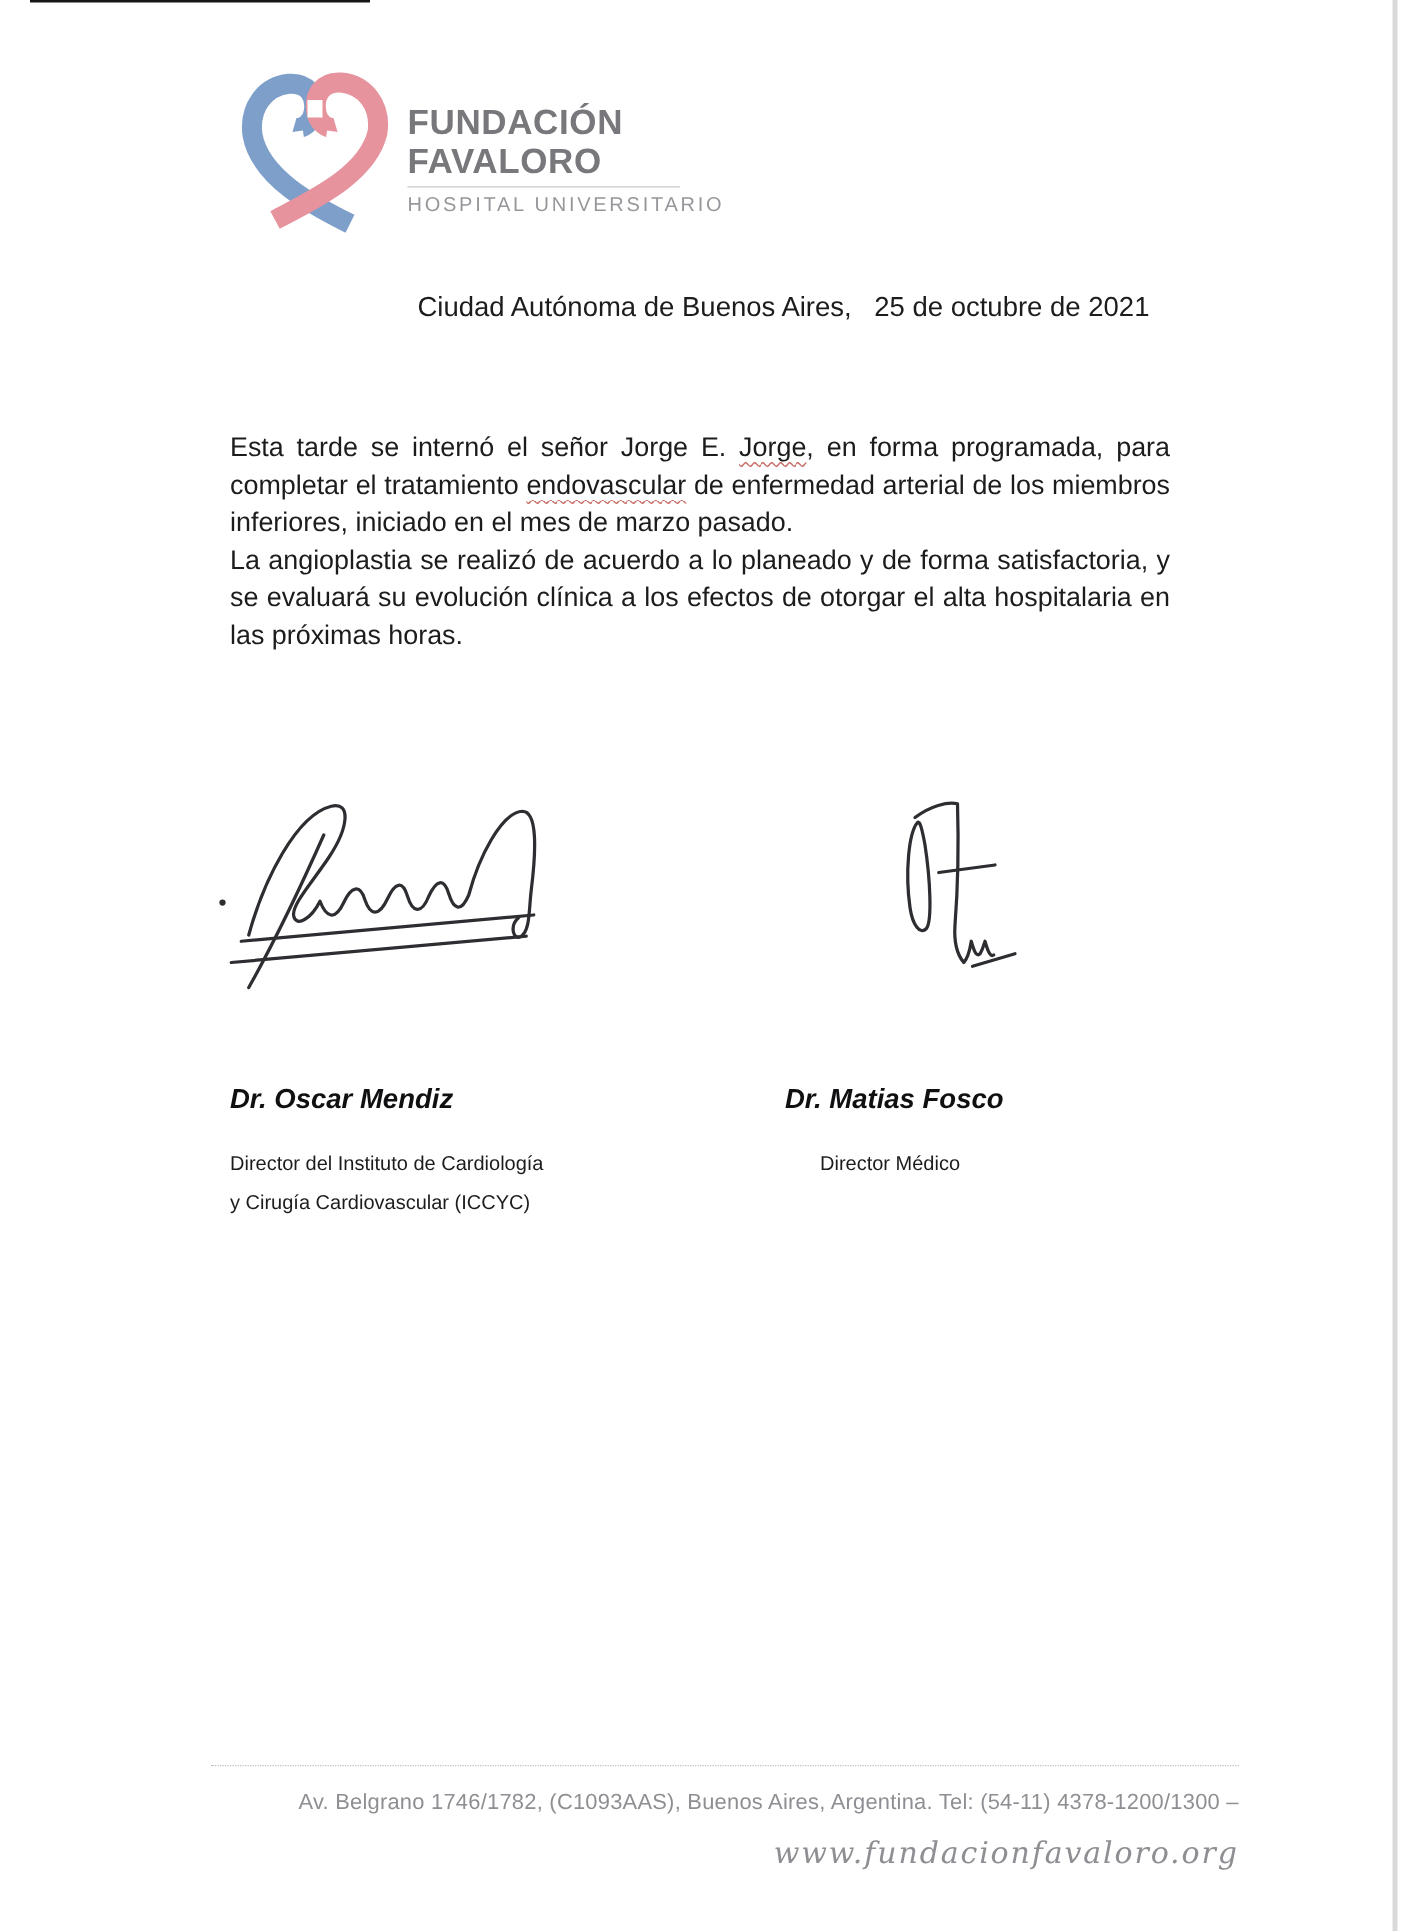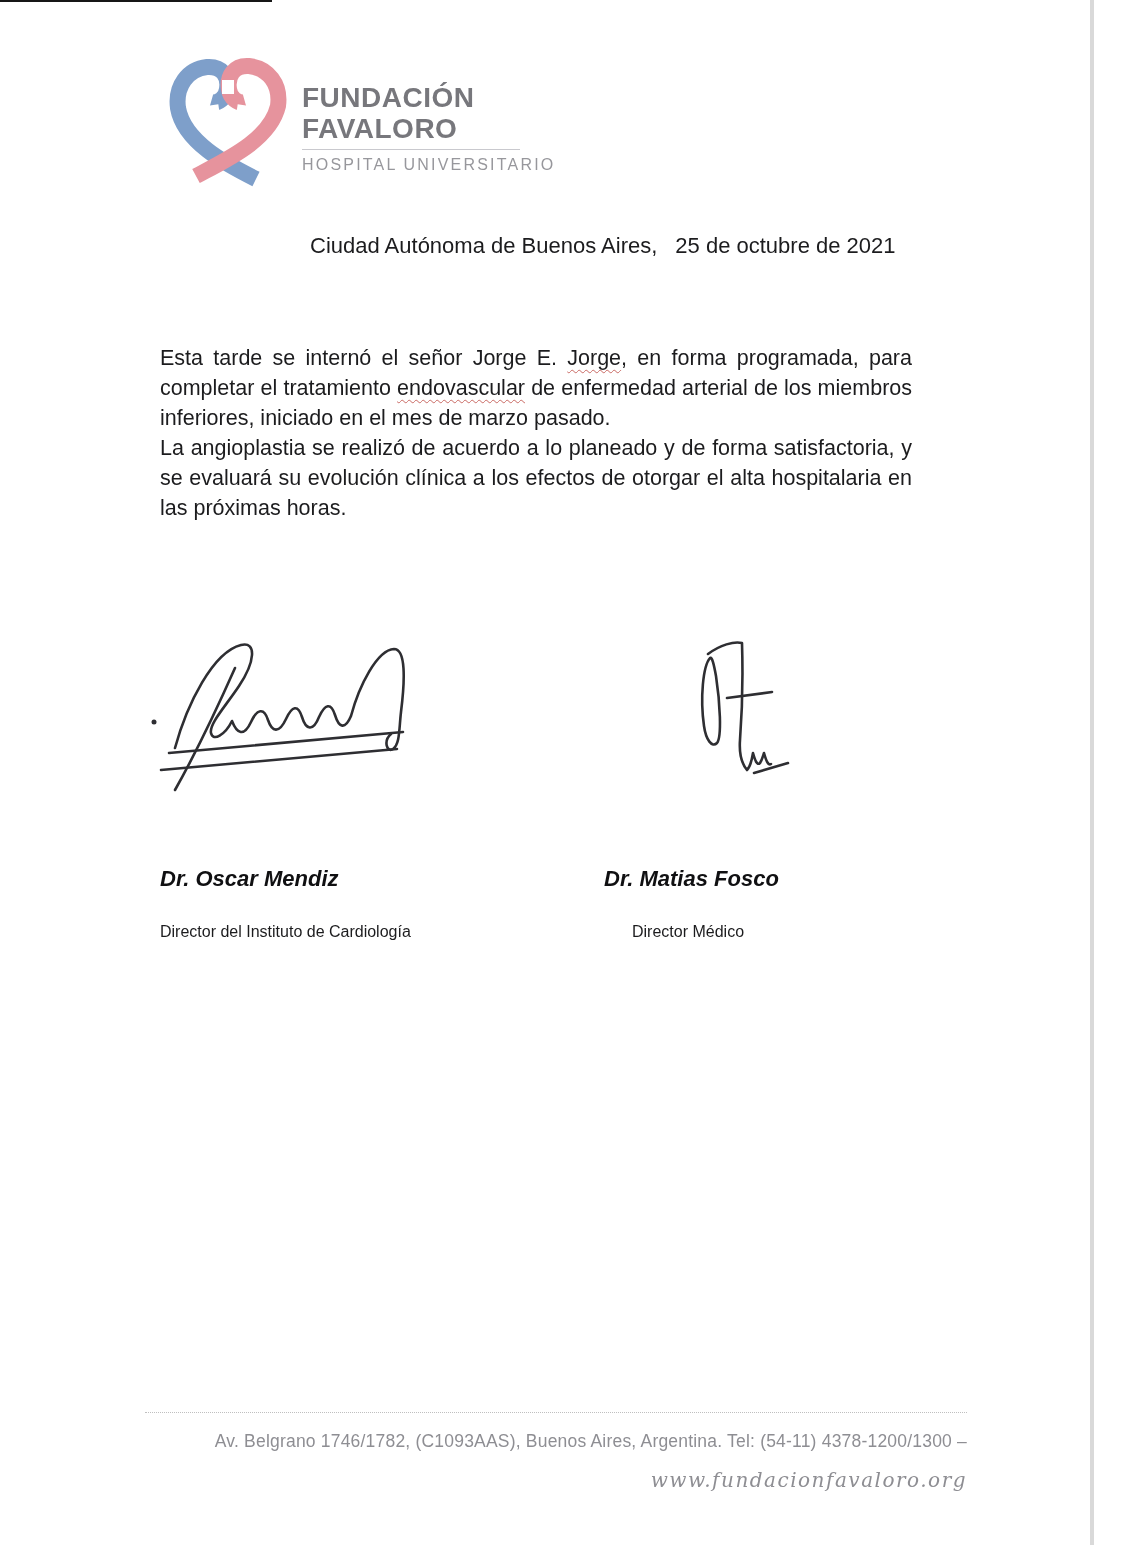--- a/index.html
+++ b/index.html
@@ -2,20 +2,21 @@
 <html style="--logo_blue: #7e9fca; --logo_pink: #e6939d; --logo_text_gray: #77777c; --logo_subtitle_gray: #97979c; --body_text: #1c1c1e; --footer_gray: #8e8e93; --spellcheck_red: #c96a64; --ink: #2e2e32;"><head>
 <meta charset="utf-8">
 <style>
   html,body{margin:0;padding:0;background:#ffffff;}
   .page{
     position:relative;
     width:1096px;height:1545px;
     background:#ffffff;
     font-family:"Liberation Sans", sans-serif;
     overflow:hidden;
+    margin-left:24px;
   }
   
   .edge-top{position:absolute;left:0;top:0;width:272px;height:2px;background:#161616;}
   .edge-right{position:absolute;right:2px;top:0;width:4px;height:100%;background:#d9d9d9;}
 
   
   .logo{position:absolute;left:168px;top:56px;display:flex;align-items:flex-start;}
   .logo-heart{width:120px;height:134px;flex:0 0 auto;}
   .logo-text{margin-left:14px;padding-top:26px;}
   .logo-org{
@@ -69,21 +70,21 @@
   .sig-title.right{left:632px;}
 
   
   .footer{
     position:absolute;left:145px;top:1412px;width:822px;
     border-top:1px dotted #bfbfbf;
     text-align:right;color:var(--footer_gray,#8e8e93);
   }
   .footer-address{margin-top:18px;font-size:17.5px;letter-spacing:0.2px;}
   .footer-site{
-    margin-top:16px;font-size:20px;
+    margin-top:16px;font-size:24px;
     font-family:"DejaVu Serif", serif;font-style:italic;letter-spacing:1.5px;
   }
 </style>
 </head>
 <body>
 
 <div class="page">
 
   <div class="edge-top"></div>
   <div class="edge-right"></div>
@@ -126,20 +127,21 @@
     <path class="sig-stroke" d="M 12,18 C 24,9 38,5 46,7 C 47,40 46,78 44,104 C 43,118 46,128 51,134 C 55,130 56,123 57,117 C 59,124 61,130 64,127 C 66,124 67,120 68,117 C 70,124 72,130 75,128"></path>
     <path class="sig-stroke" d="M 31,62 L 76,56"></path>
     <path class="sig-stroke" d="M 58,137 L 92,127"></path>
   </svg>
 
   <div class="sig-name left">Dr. Oscar Mendiz</div>
   <div class="sig-name right">Dr. Matias Fosco</div>
 
   <div class="sig-title left">
     <div>Director del Instituto de Cardiología</div>
+    <div>y Cirugía Cardiovascular (ICCYC)</div>
   </div>
   <div class="sig-title right">
     <div>Director Médico</div>
   </div>
 
   <div class="footer">
     <div class="footer-address">Av. Belgrano 1746/1782, (C1093AAS), Buenos Aires, Argentina. Tel: (54-11) 4378-1200/1300 –</div>
     <div class="footer-site">www.fundacionfavaloro.org</div>
   </div>
 

